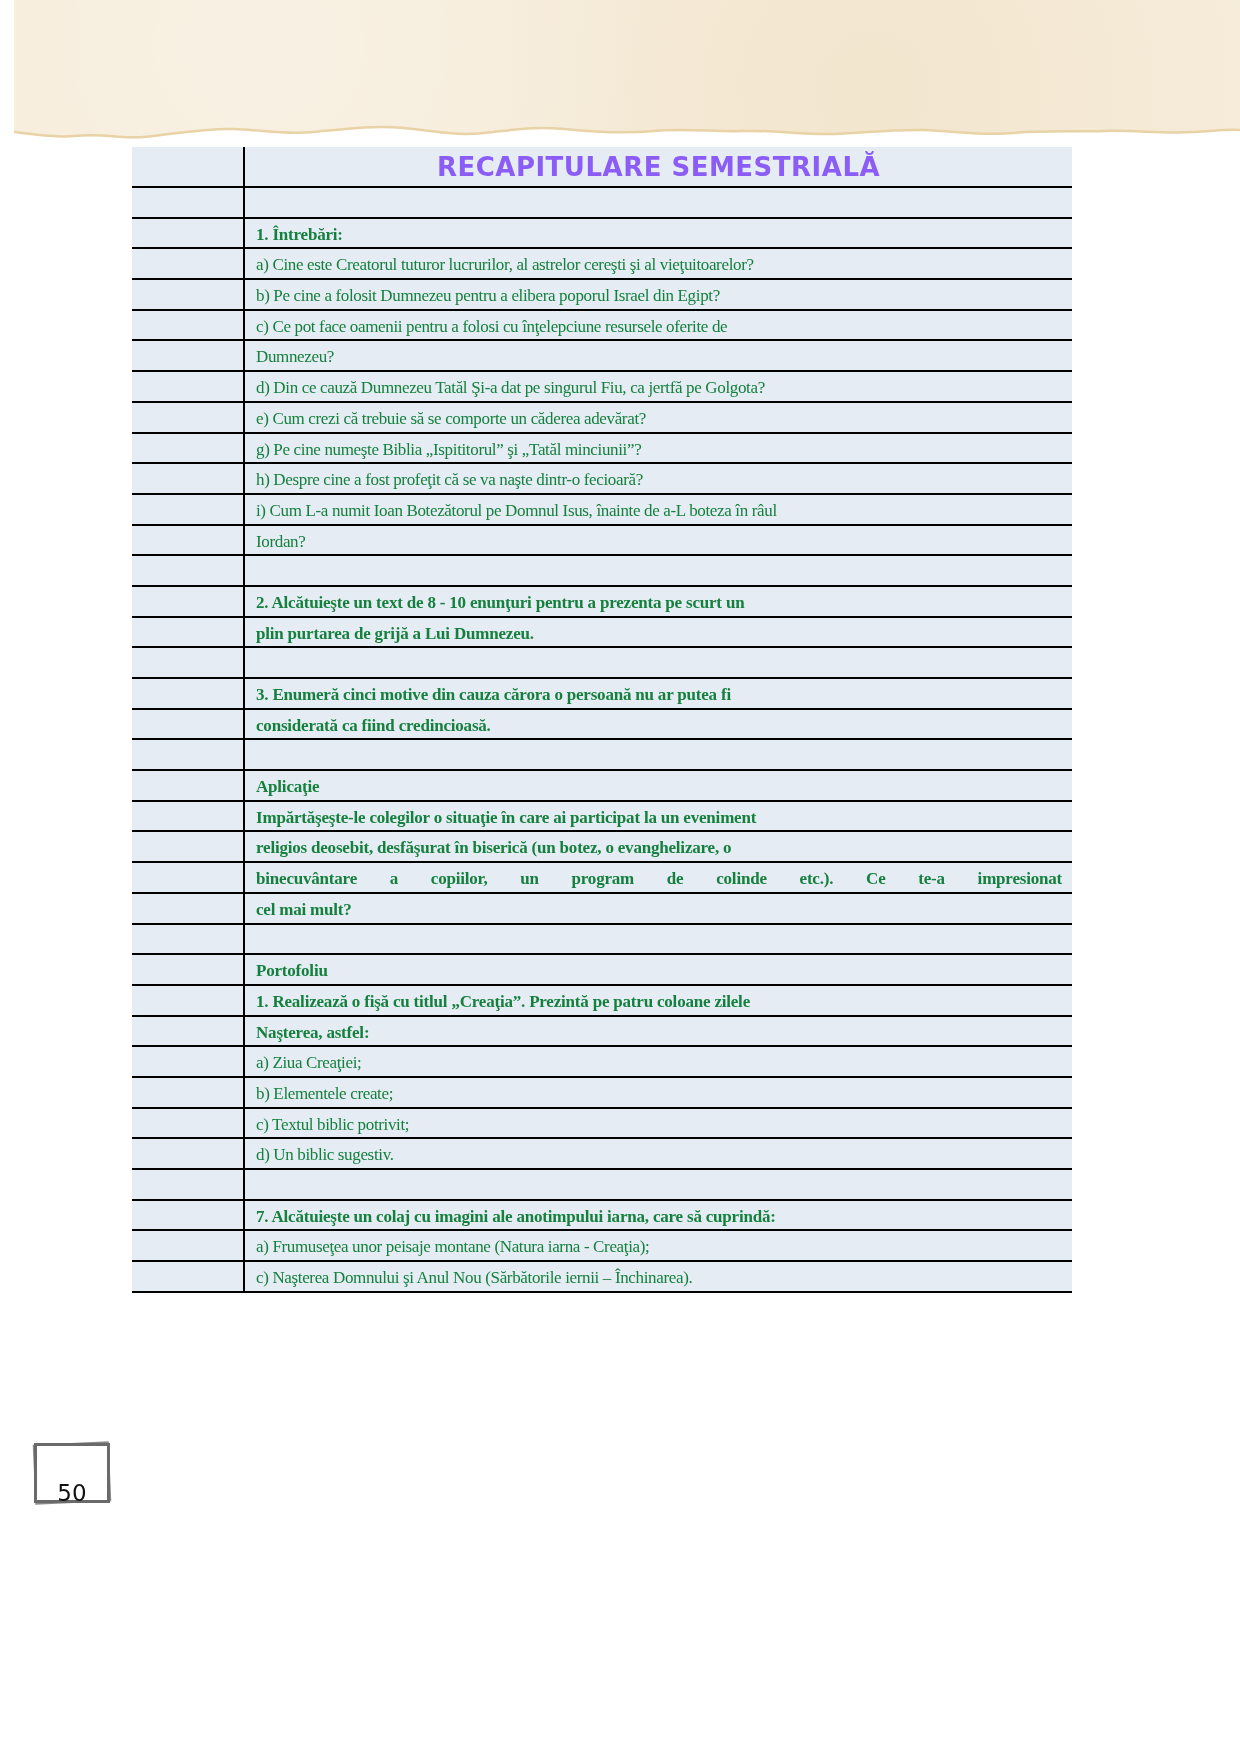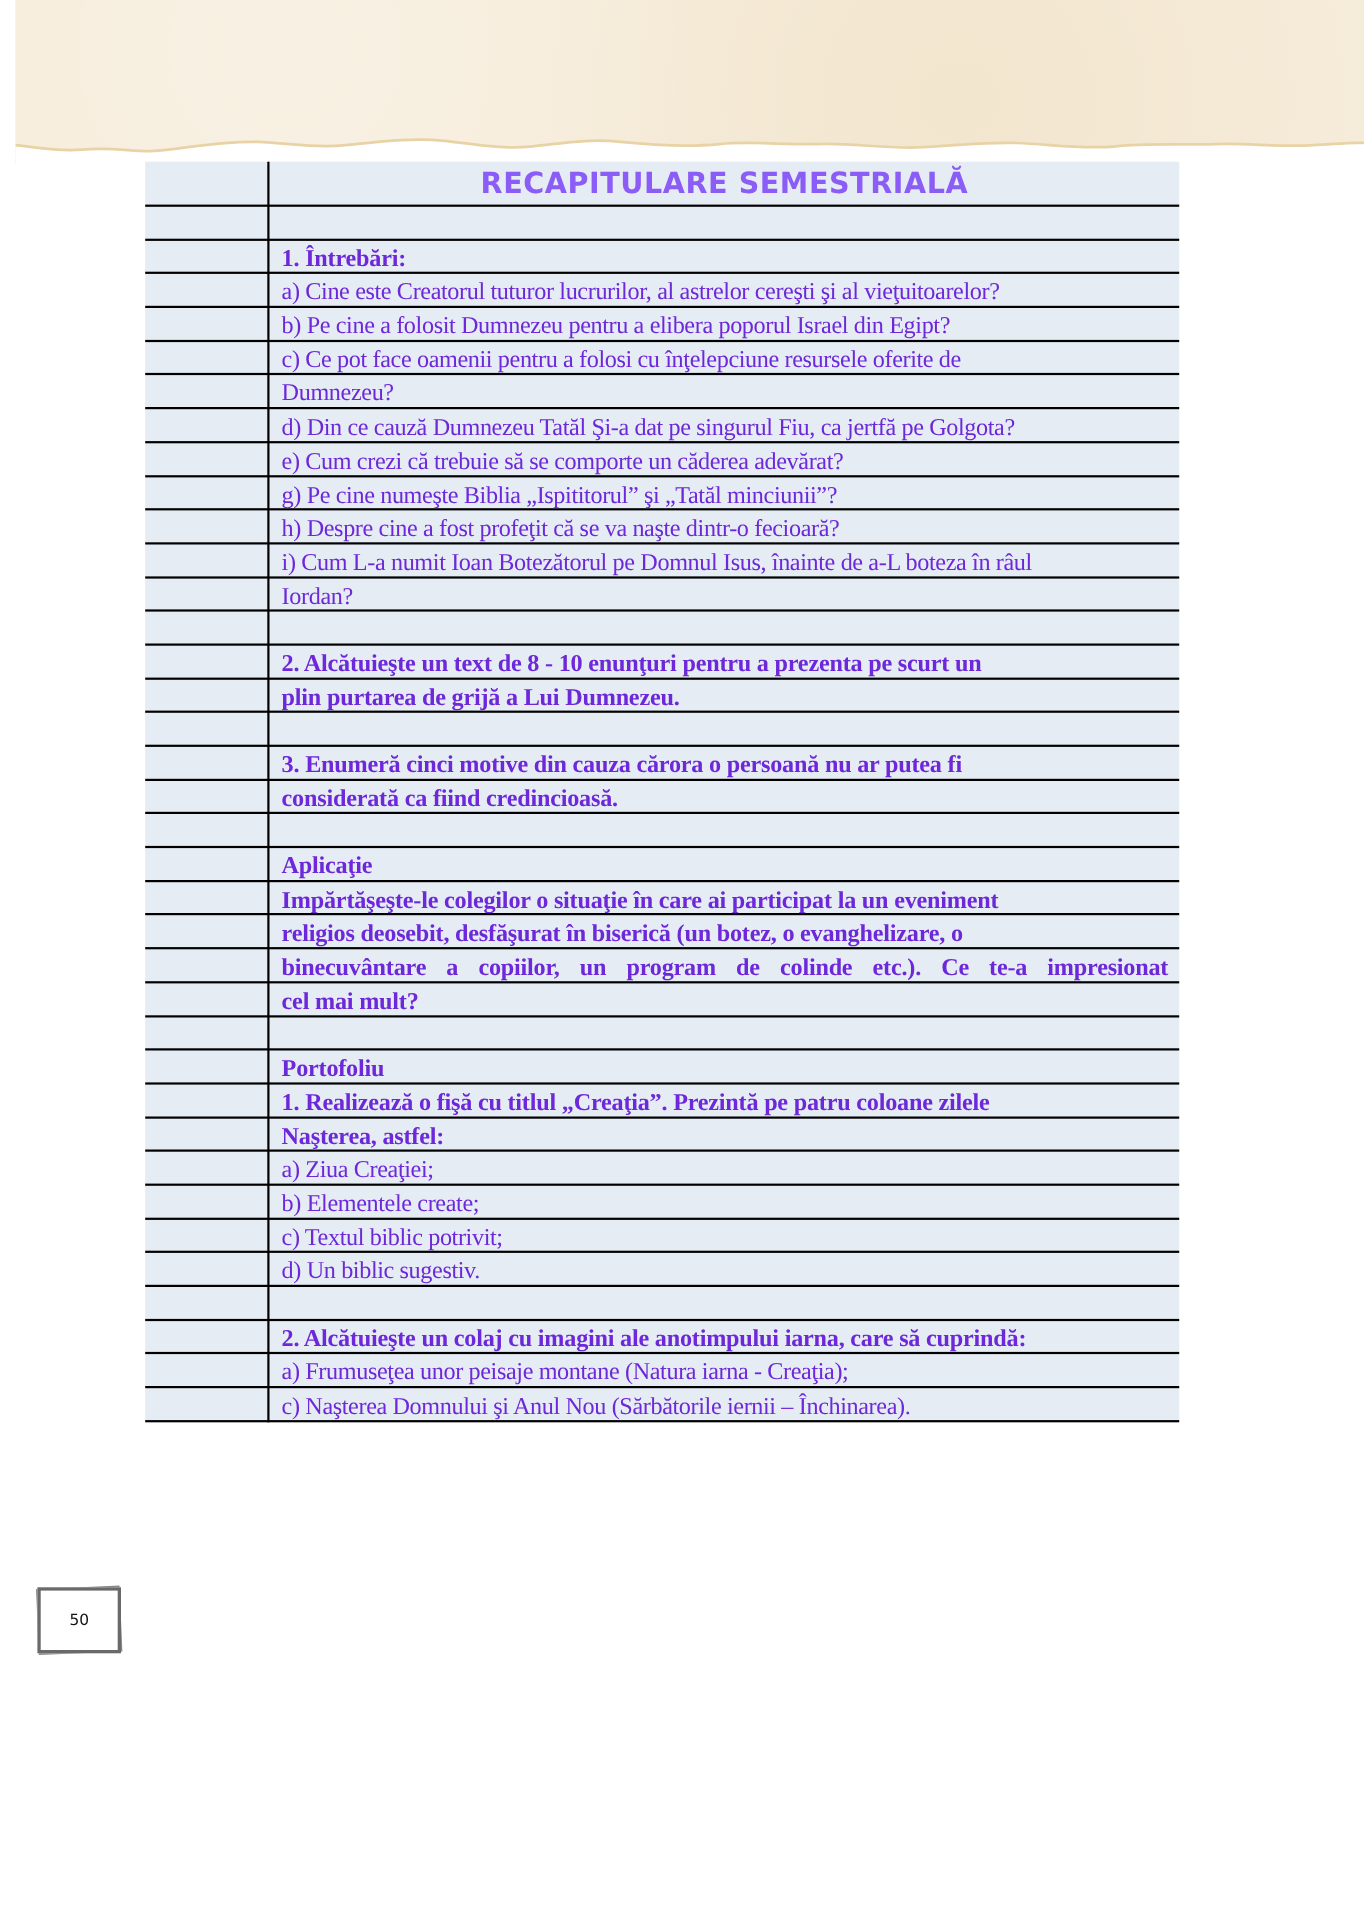--- a/index.html
+++ b/index.html
@@ -71,22 +71,22 @@
     border-bottom: 2.5px solid #000;
     position: relative;
   }
   .row .cell {
     position: absolute;
     left: 124px;
     right: 10px;
     top: 0;
     height: 47px;
     line-height: 31px;
-    font-size: 22px;
-    color: #6d28d9;
+    font-size: 17px;
+    color: #15803d;
     white-space: nowrap;
     letter-spacing: -0.35px;
   }
   .row .cell.bold {
     font-weight: bold;
     letter-spacing: -0.2px;
   }
   .row .cell.justify {
     text-align: justify;
     text-align-last: justify;
@@ -107,22 +107,23 @@
   .page-number .frame.back {
     transform: rotate(-2.5deg);
     border-color: #8a8a8a;
   }
   .page-number .label {
     position: absolute;
     inset: 0;
     text-align: center;
     line-height: 60px;
     font-family: "DejaVu Sans", sans-serif;
-    font-size: 14px;
+    font-size: 23px;
     color: #111;
+    margin-top: 20px;
   }
 </style>
 </head>
 <body>
 
 <div class="paper-header">
   <svg width="1226" height="30" viewBox="0 0 1226 30" preserveAspectRatio="none">
     <path d="M0,0 L0,12 C20,14 40,18 60,16 C90,13 110,19 130,17 C160,14 190,8 220,9 C250,10 270,15 300,12 C330,9 360,5 390,8 C420,11 440,16 470,13 C500,10 520,6 550,9 C580,12 610,14 640,11 C670,8 700,12 730,11 C760,10 790,15 820,14 C850,13 880,9 910,10 C940,11 970,16 1000,13 C1030,10 1060,12 1090,11 C1120,10 1150,14 1180,12 C1200,11 1215,9 1226,10 L1226,30 L0,30 Z" fill="#ffffff"></path>
     <path d="M0,12 C20,14 40,18 60,16 C90,13 110,19 130,17 C160,14 190,8 220,9 C250,10 270,15 300,12 C330,9 360,5 390,8 C420,11 440,16 470,13 C500,10 520,6 550,9 C580,12 610,14 640,11 C670,8 700,12 730,11 C760,10 790,15 820,14 C850,13 880,9 910,10 C940,11 970,16 1000,13 C1030,10 1060,12 1090,11 C1120,10 1150,14 1180,12 C1200,11 1215,9 1226,10" fill="none" stroke="#e9d3a6" stroke-width="2.5"></path>
   </svg>
@@ -229,21 +230,21 @@
       <div class="row">
         <div class="cell">c) Textul biblic potrivit;</div>
       </div>
       <div class="row">
         <div class="cell">d) Un biblic sugestiv.</div>
       </div>
       <div class="row">
         <div class="cell"></div>
       </div>
       <div class="row">
-        <div class="cell bold">2. Alcătuieşte un colaj cu imagini ale anotimpului iarna, care să cuprindă:</div>
+        <div class="cell bold">7. Alcătuieşte un colaj cu imagini ale anotimpului iarna, care să cuprindă:</div>
       </div>
       <div class="row">
         <div class="cell">a) Frumuseţea unor peisaje montane (Natura iarna - Creaţia);</div>
       </div>
       <div class="row">
         <div class="cell">c) Naşterea Domnului şi Anul Nou (Sărbătorile iernii – Închinarea).</div>
       </div>
     </div>
 </div>
 

